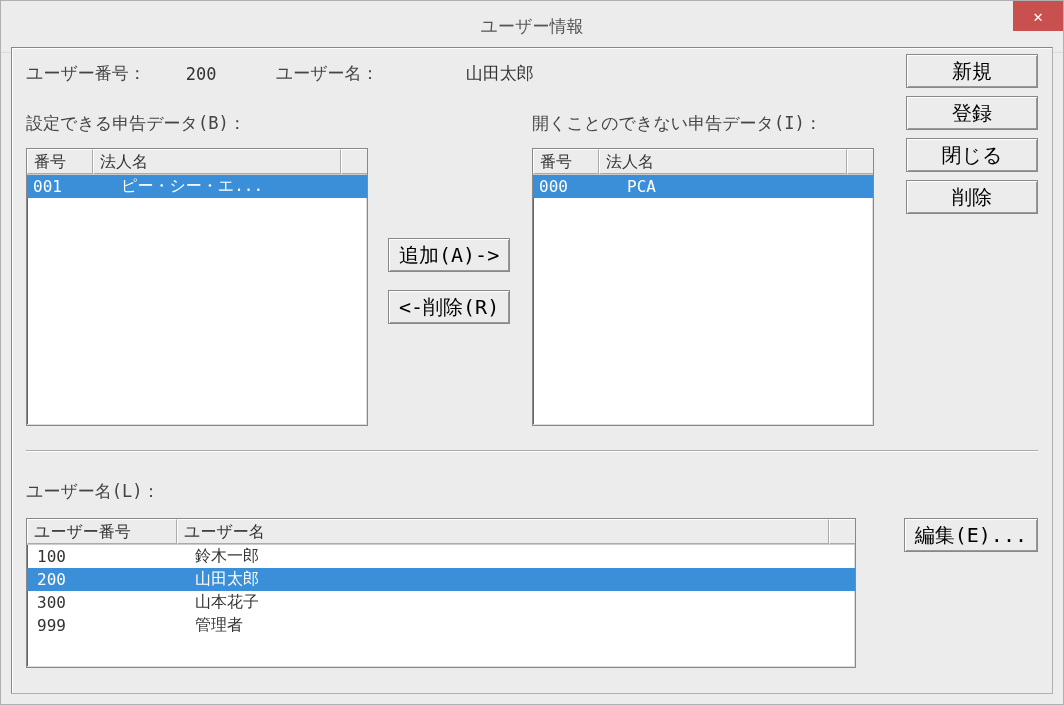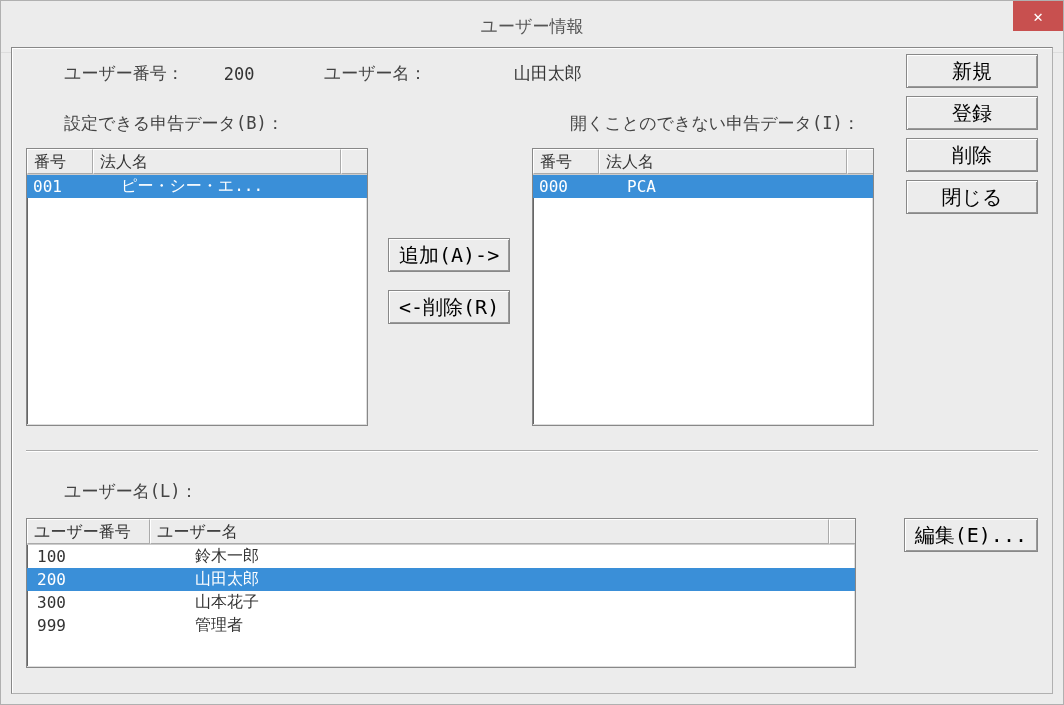--- a/index.html
+++ b/index.html
@@ -58,23 +58,23 @@
     }
 
     .row-top {
       position: absolute;
       left: 14px;
       top: 14px;
       right: 14px;
       display: flex;
       align-items: center;
     }
-    .lbl { color: #444; margin-left: 38px; }
+    .lbl { color: #444; }
     .user-no-value { margin-left: 40px; width: 90px; }
-    .user-name-lbl { margin-left: 10px; width: 180px; }
+    .user-name-lbl { width: 180px; }
     .user-name-value { margin-left: 10px; }
 
     .subhead-left {
       position: absolute;
       left: 14px;
       top: 64px;
     }
     .subhead-right {
       position: absolute;
       left: 520px;
@@ -182,21 +182,21 @@
       left: 14px;
       top: 432px;
     }
     .list-bottom {
       position: absolute;
       left: 14px;
       top: 470px;
       width: 830px;
       height: 150px;
     }
-    .list-bottom .col-uno { width: 123px; }
+    .list-bottom .col-uno { width: 150px; }
     .list-bottom .col-uname { flex: 1; }
     .list-bottom .list-row .c-uno { width: 146px; padding-left: 6px;}
     .list-bottom .list-row .c-uname { padding-left: 18px;}
 
     .edit-btn-wrap {
       position: absolute;
       right: 14px;
       top: 470px;
     }
     .edit-btn-wrap .btn { min-width: 132px; }
@@ -253,22 +253,22 @@
           <div class="list-row selected">
             <span class="c-no">000</span>
             <span class="c-name">PCA</span>
           </div>
         </div>
     </div>
 
     <div class="side-buttons">
       <button class="btn">新規</button>
       <button class="btn">登録</button>
+      <button class="btn">閉じる</button>
       <button class="btn">削除</button>
-      <button class="btn">閉じる</button>
     </div>
 
     <div class="hr"></div>
 
     <div class="userlist-label lbl">ユーザー名(L)：</div>
 
     <div class="list list-bottom">
       <div class="list-header">
         <div class="col col-uno">ユーザー番号</div>
         <div class="col col-uname">ユーザー名</div>

